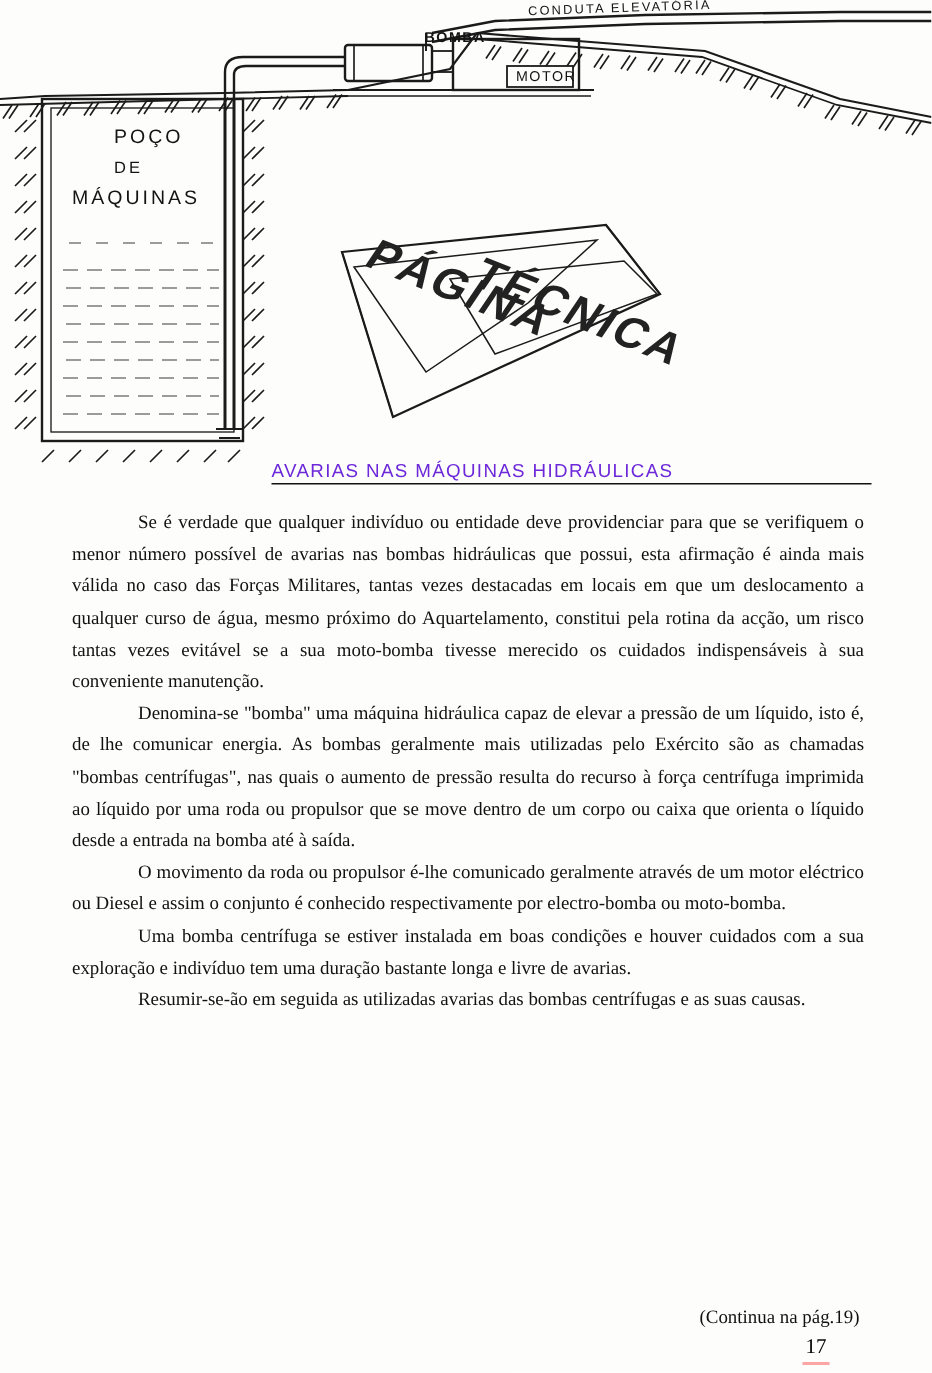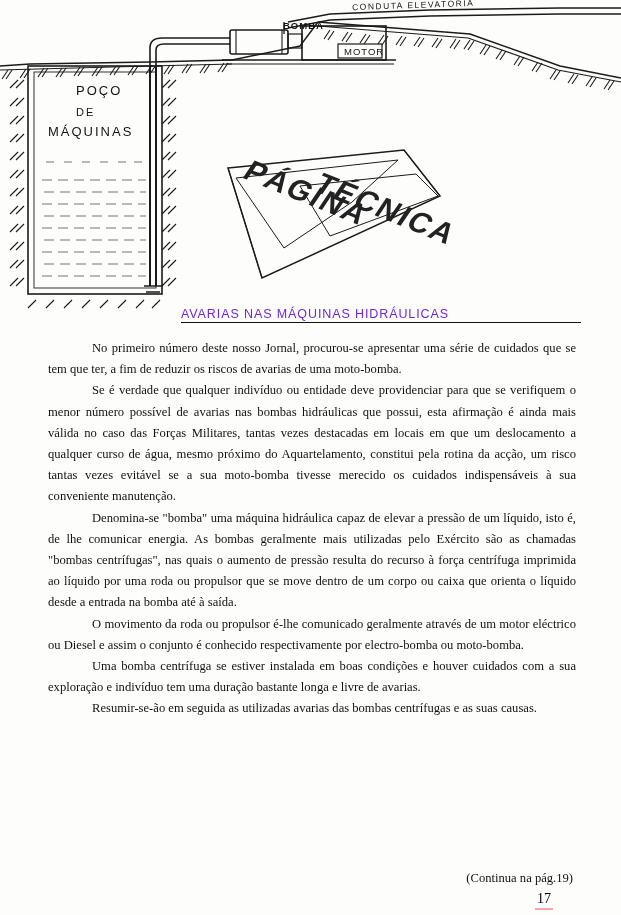--- a/index.html
+++ b/index.html
@@ -185,21 +185,20 @@
     <div class="fig-label" style="left:76px; top:106px; font-size:11px; letter-spacing:2px;">DE</div>
     <div class="fig-label" style="left:48px; top:124px; font-size:13px; letter-spacing:2px;">MÁQUINAS</div>
 
     <div class="fig-label" style="left:242px; top:176px; font-size:30px; font-weight:bold; letter-spacing:2px; transform: rotate(22deg) skewX(-12deg); color:#222;">PÁGINA</div>
     <div class="fig-label" style="left:312px; top:192px; font-size:30px; font-weight:bold; letter-spacing:2px; transform: rotate(22deg) skewX(-12deg); color:#222;">TÉCNICA</div>
   </div>
 
   <div id="doc-title">AVARIAS NAS MÁQUINAS HIDRÁULICAS</div>
 
   <div id="body-text">
-    <p>No primeiro número deste nosso Jornal, procurou-se apresentar uma série de cuidados que se tem que ter, a fim de reduzir os riscos de avarias de uma moto-bomba.</p>
     <p>Se é verdade que qualquer indivíduo ou entidade deve providenciar para que se verifiquem o menor número possível de avarias nas bombas hidráulicas que possui, esta afirmação é ainda mais válida no caso das Forças Militares, tantas vezes destacadas em locais em que um deslocamento a qualquer curso de água, mesmo próximo do Aquartelamento, constitui pela rotina da acção, um risco tantas vezes evitável se a sua moto-bomba tivesse merecido os cuidados indispensáveis à sua conveniente manutenção.</p>
     <p>Denomina-se "bomba" uma máquina hidráulica capaz de elevar a pressão de um líquido, isto é, de lhe comunicar energia. As bombas geralmente mais utilizadas pelo Exército são as chamadas "bombas centrífugas", nas quais o aumento de pressão resulta do recurso à força centrífuga imprimida ao líquido por uma roda ou propulsor que se move dentro de um corpo ou caixa que orienta o líquido desde a entrada na bomba até à saída.</p>
     <p>O movimento da roda ou propulsor é-lhe comunicado geralmente através de um motor eléctrico ou Diesel e assim o conjunto é conhecido respectivamente por electro-bomba ou moto-bomba.</p>
     <p>Uma bomba centrífuga se estiver instalada em boas condições e houver cuidados com a sua exploração e indivíduo tem uma duração bastante longa e livre de avarias.</p>
     <p>Resumir-se-ão em seguida as utilizadas avarias das bombas centrífugas e as suas causas.</p>
   </div>
 
   <div id="continues">(Continua na pág.19)</div>
   <div id="page-number">17</div>
 

